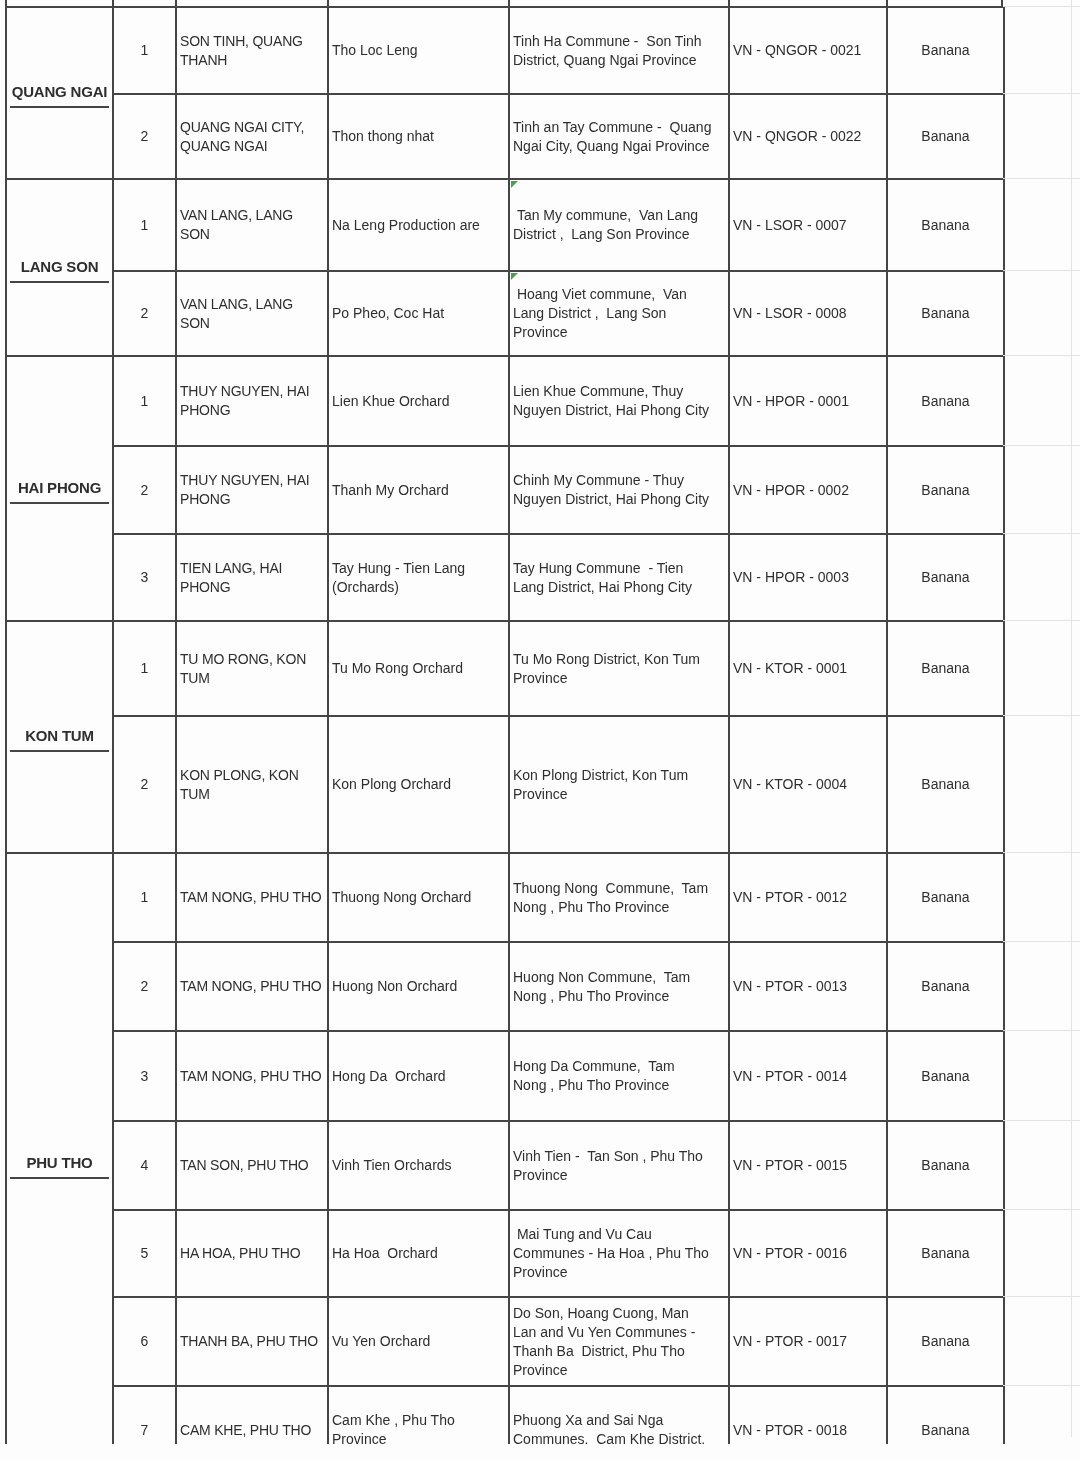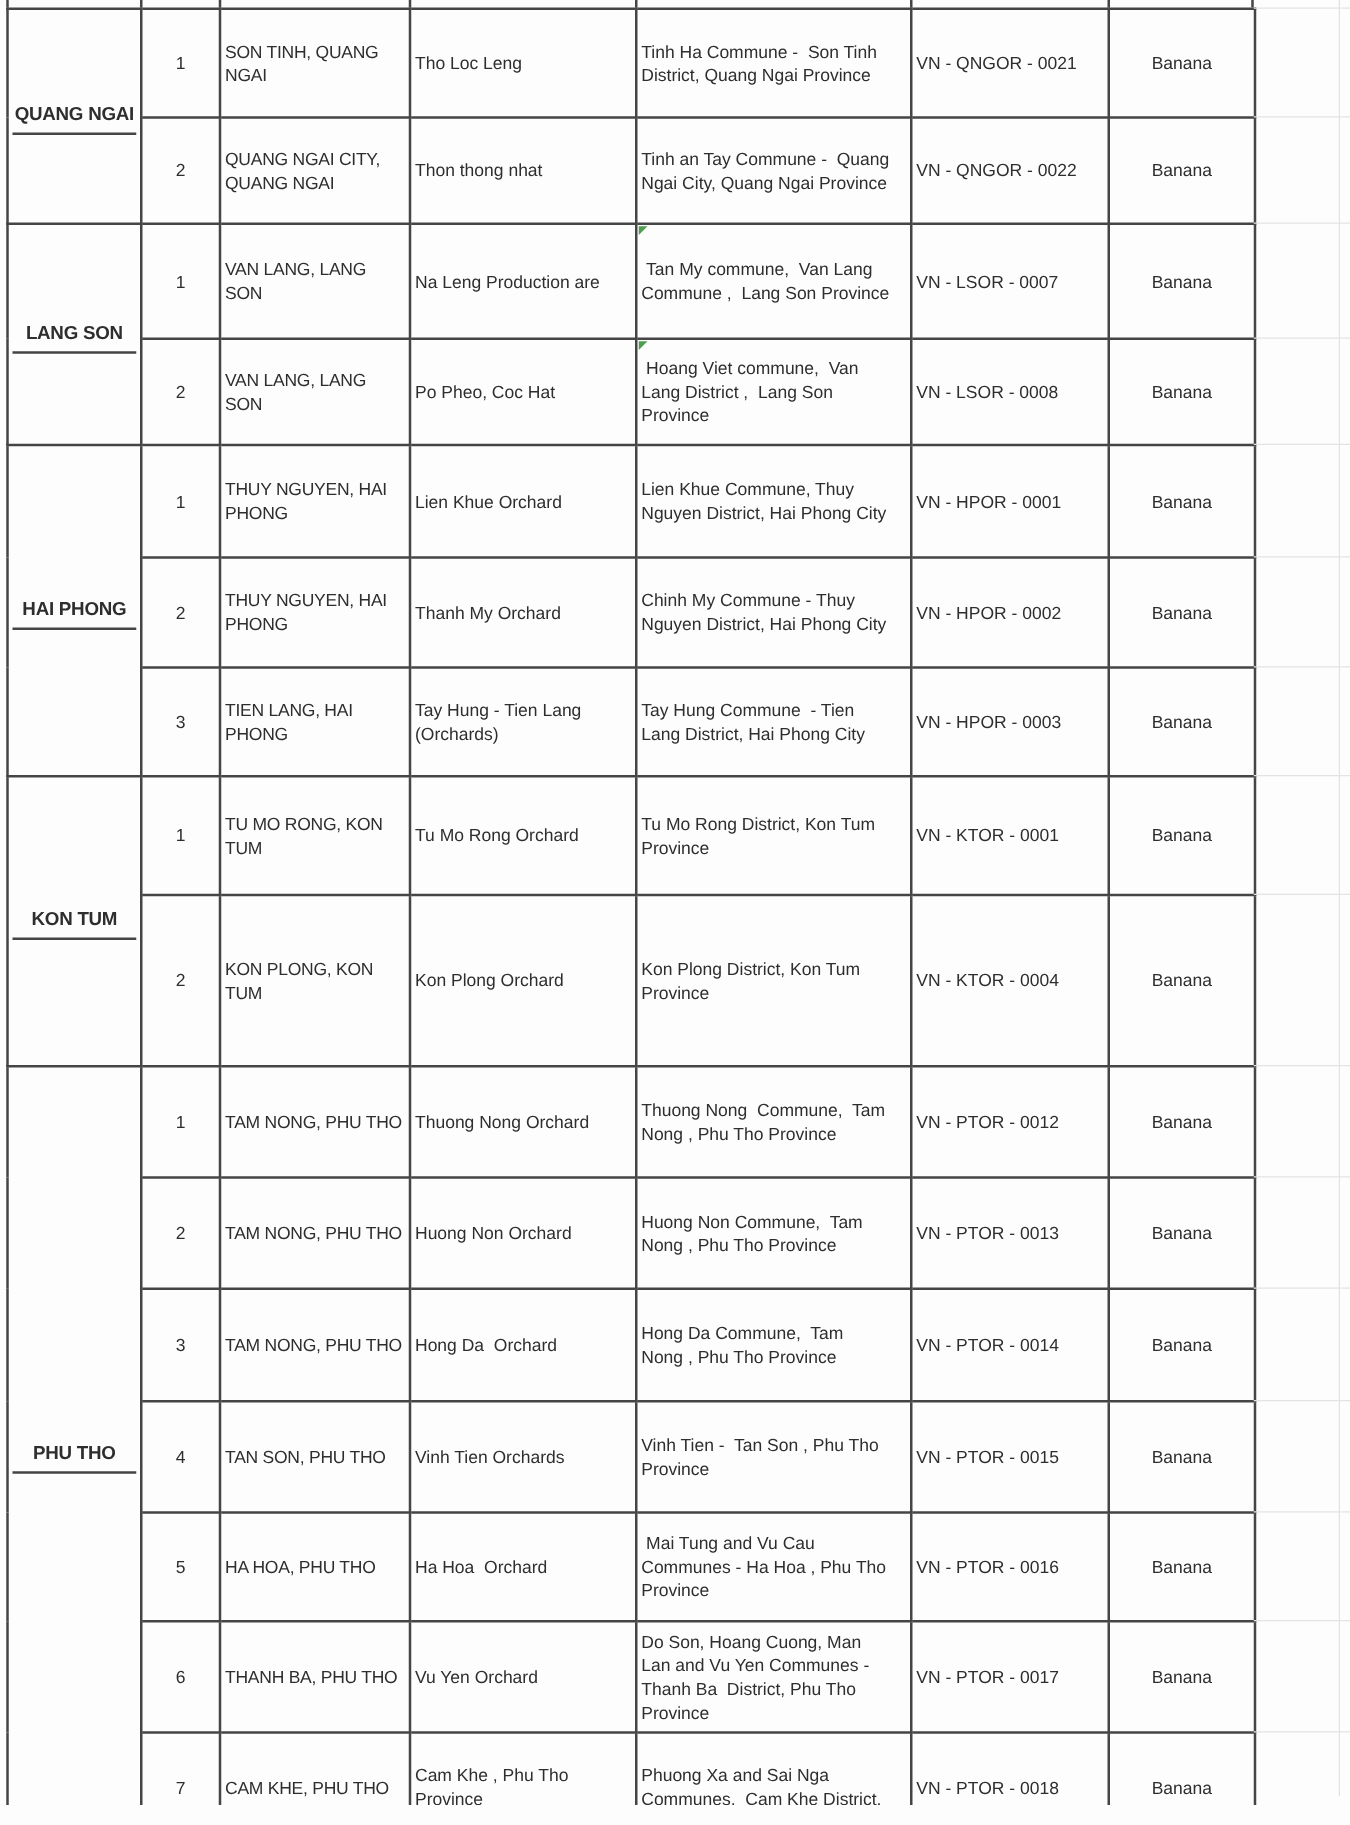--- a/index.html
+++ b/index.html
@@ -63,21 +63,21 @@
       <col style="width:181px">
         <col style="width:220px">
         <col style="width:158px">
       <col style="width:117px">
     </colgroup>
     <tbody id="tbody">
         <tr style="height: 87px;">
           <td class="c-prov" rowspan="2"><div class="prov-label">QUANG NGAI</div></td>
           <td class="c-no">1</td>
           <td class="c-district">SON TINH, QUANG
-NGAI</td>
+THANH</td>
           <td class="c-orchard">Tho Loc Leng</td>
           <td class="c-address">Tinh Ha Commune -  Son Tinh
 District, Quang Ngai Province</td>
           <td class="c-code">VN - QNGOR - 0021</td>
           <td class="c-fruit">Banana</td>
         </tr>
         <tr style="height: 85px;">
           <td class="c-no">2</td>
           <td class="c-district">QUANG NGAI CITY,
 QUANG NGAI</td>
@@ -87,21 +87,21 @@
           <td class="c-code">VN - QNGOR - 0022</td>
           <td class="c-fruit">Banana</td>
         </tr>
         <tr style="height: 92px;">
           <td class="c-prov" rowspan="2"><div class="prov-label">LANG SON</div></td>
           <td class="c-no">1</td>
           <td class="c-district">VAN LANG, LANG
 SON</td>
           <td class="c-orchard">Na Leng Production are</td>
           <td class="c-address"><span class="flag"></span><span> Tan My commune,  Van Lang
-Commune ,  Lang Son Province</span></td>
+District ,  Lang Son Province</span></td>
           <td class="c-code">VN - LSOR - 0007</td>
           <td class="c-fruit">Banana</td>
         </tr>
         <tr style="height: 85px;">
           <td class="c-no">2</td>
           <td class="c-district">VAN LANG, LANG
 SON</td>
           <td class="c-orchard">Po Pheo, Coc Hat</td>
           <td class="c-address"><span class="flag"></span><span> Hoang Viet commune,  Van
 Lang District ,  Lang Son

